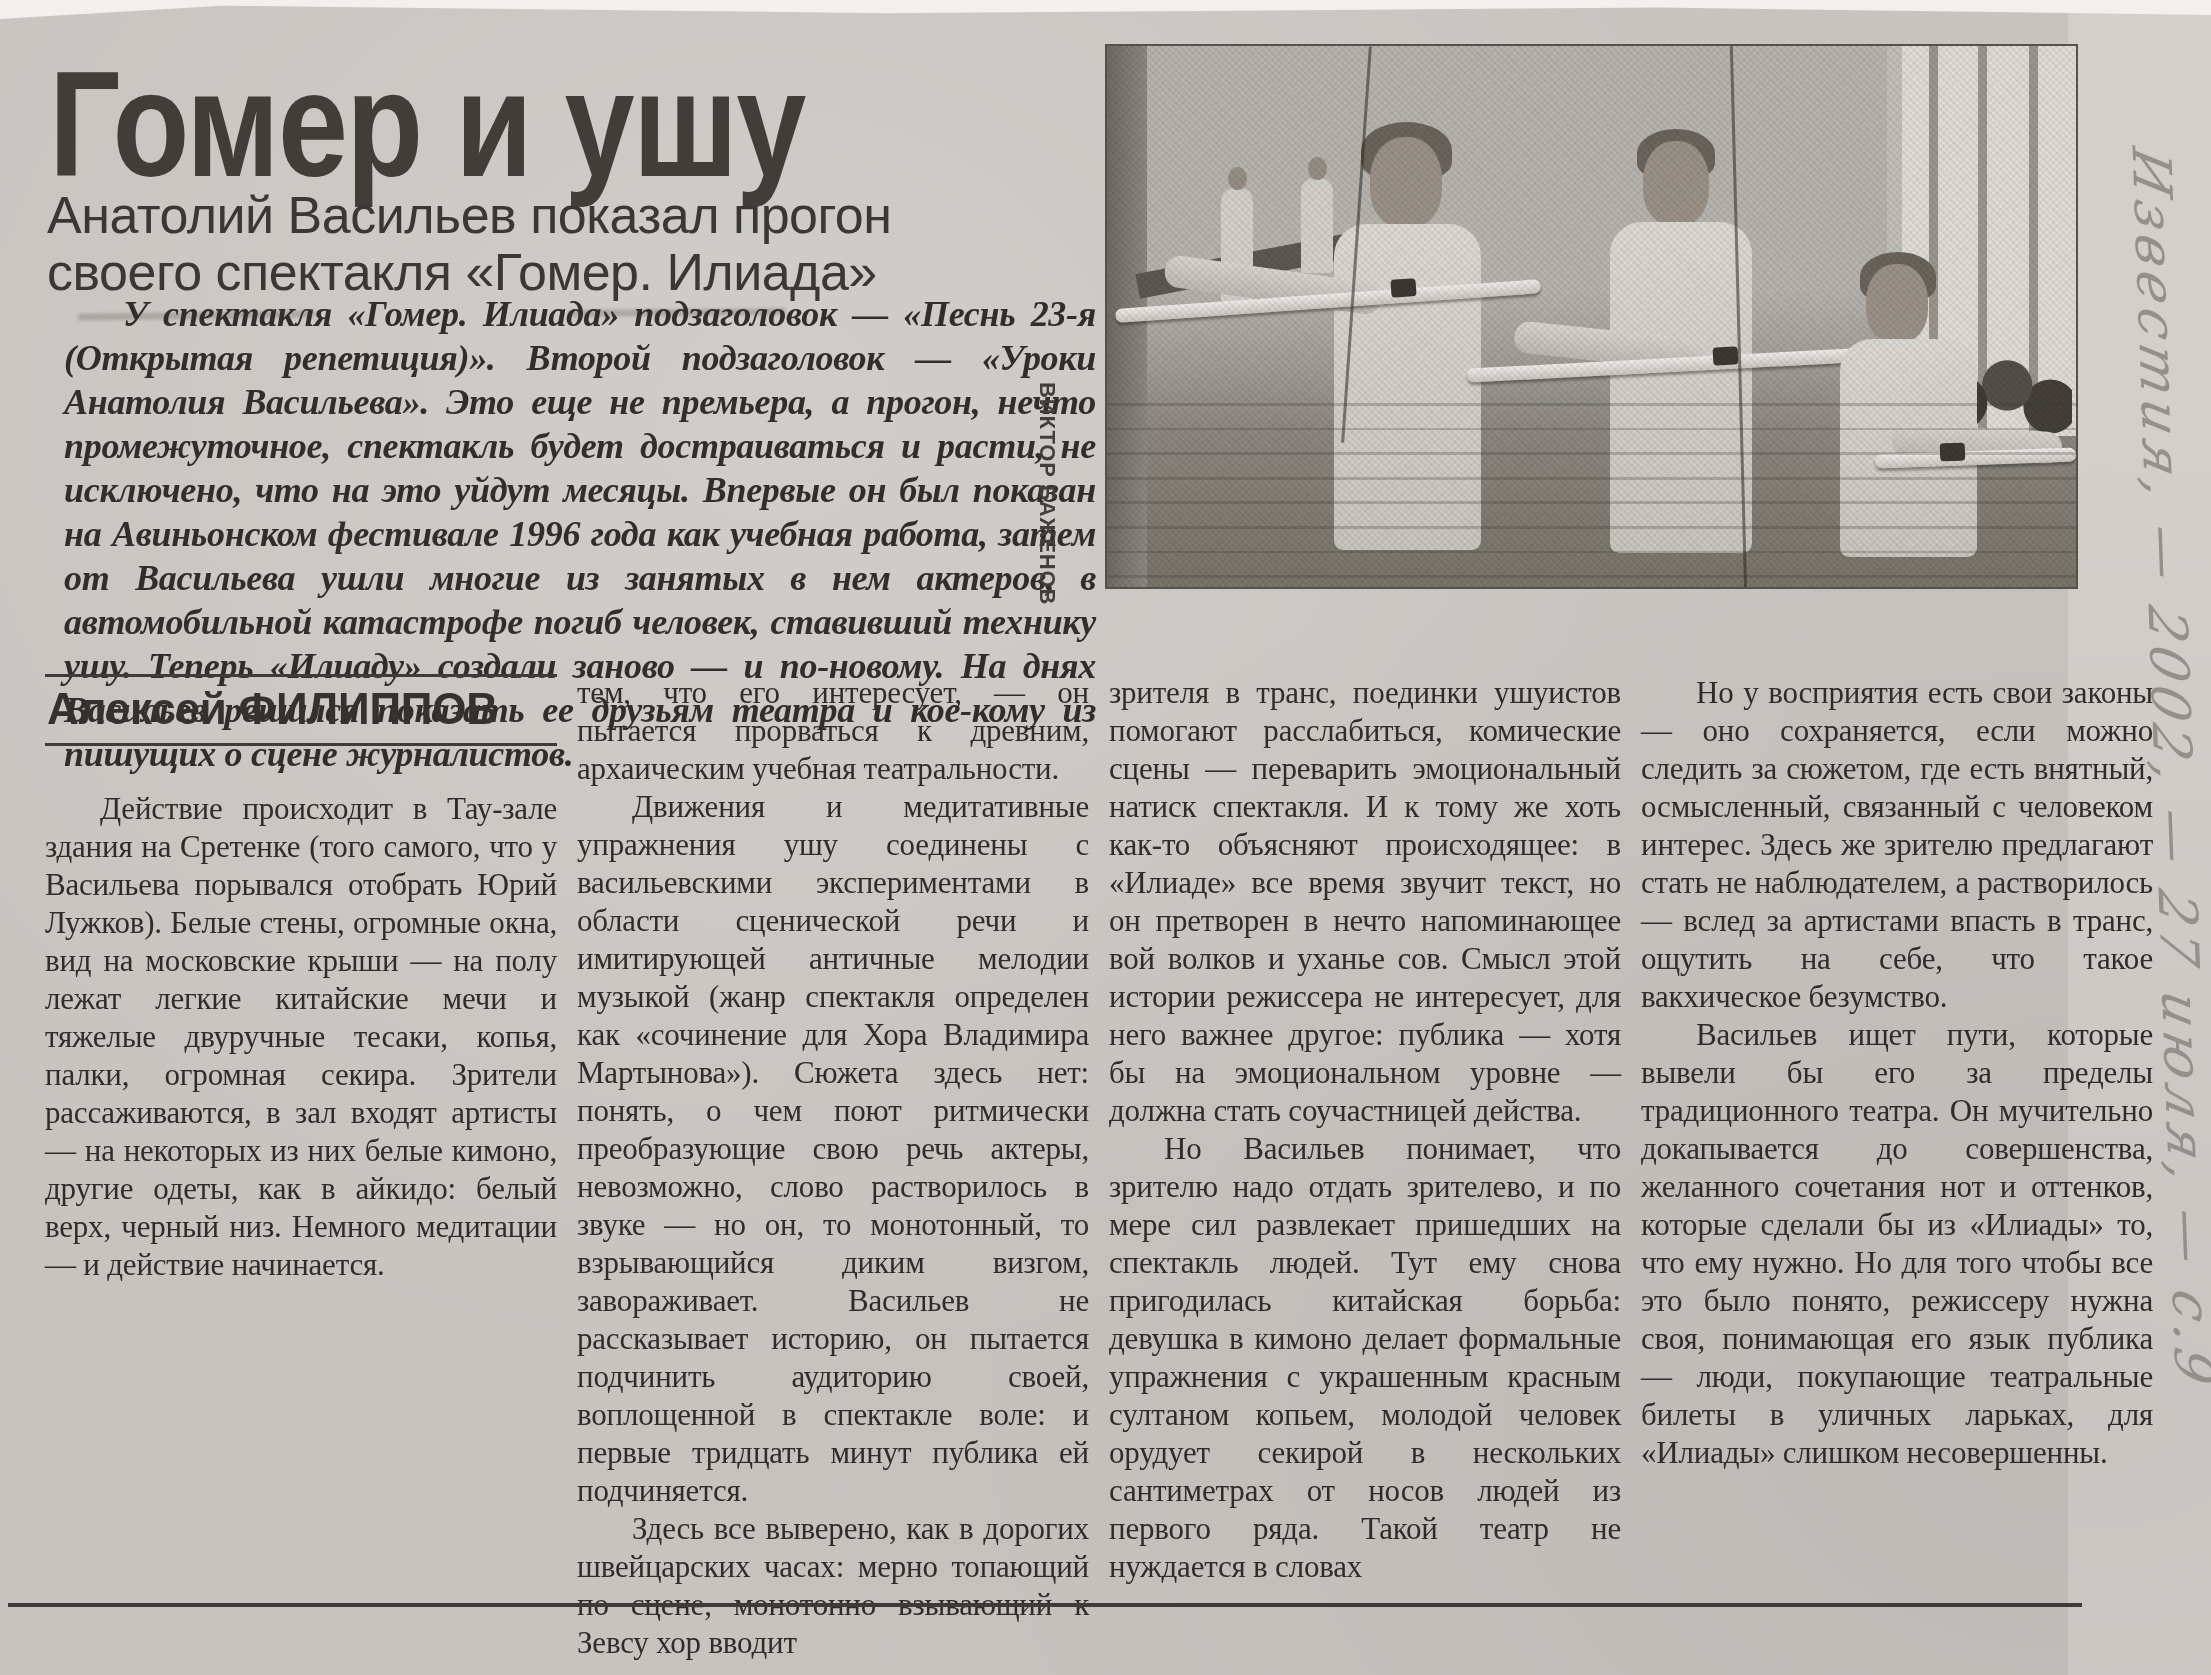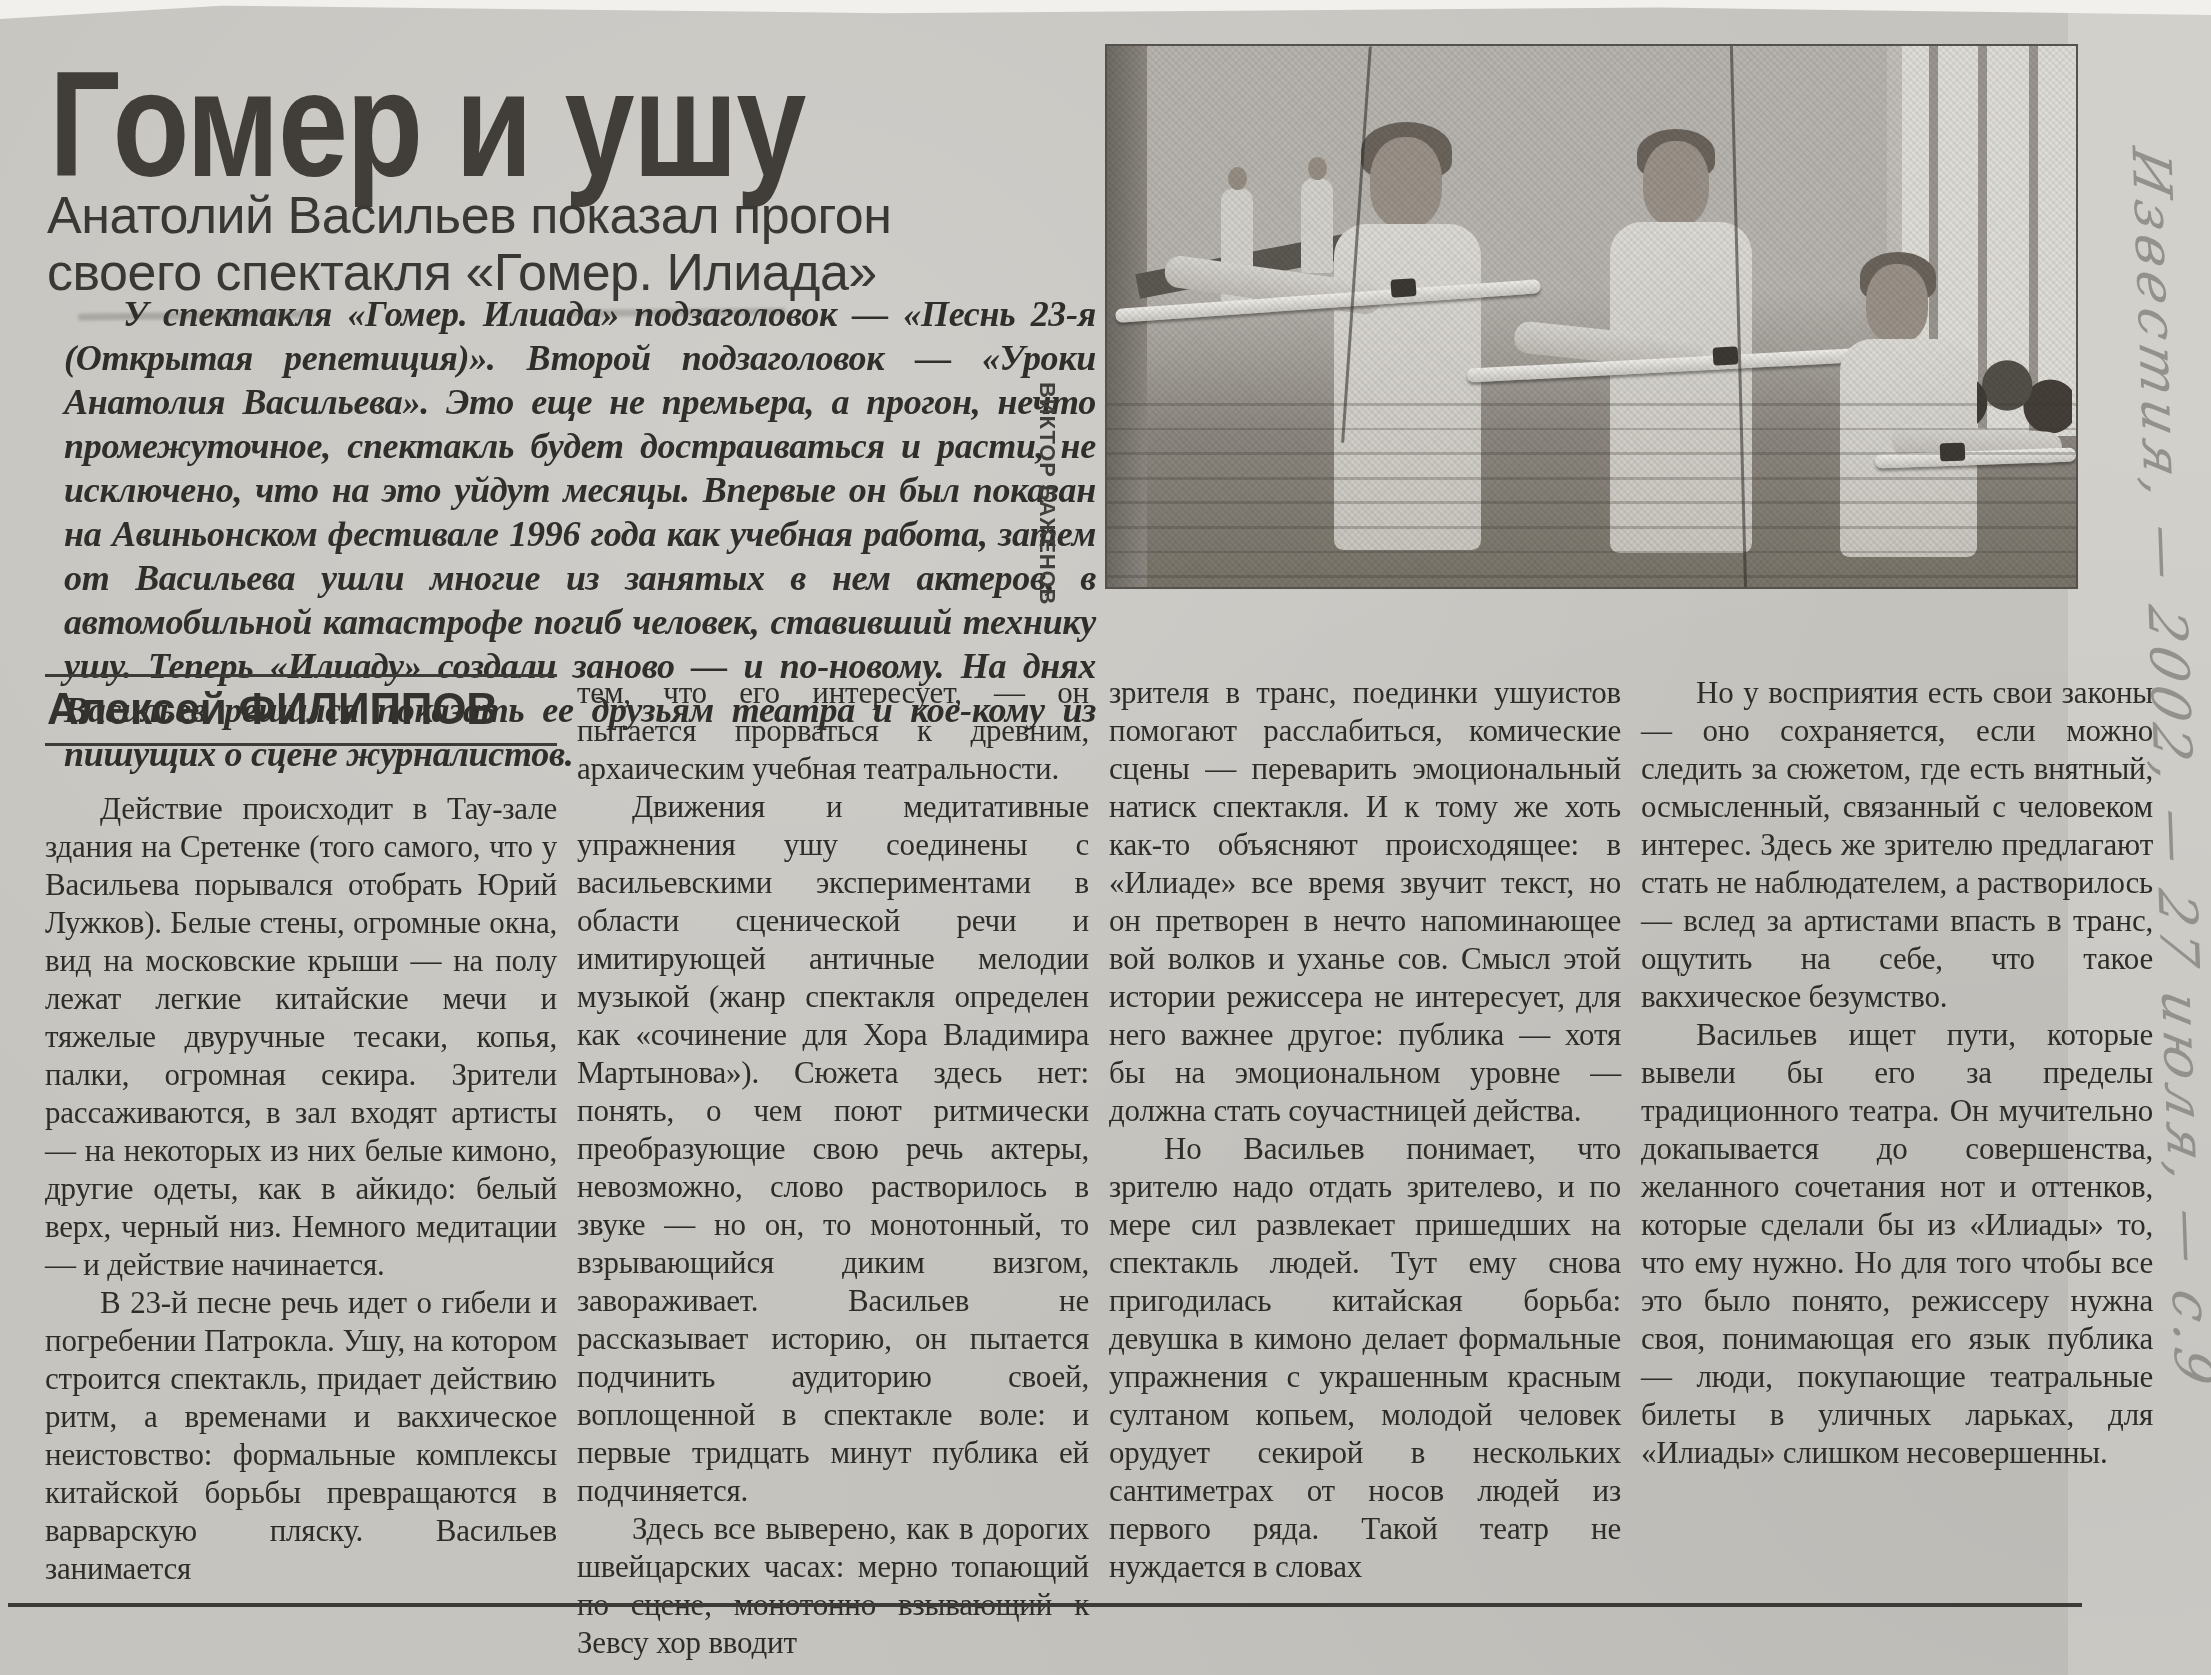--- a/index.html
+++ b/index.html
@@ -145,21 +145,20 @@
         <div class="floorboards"></div>
         <div class="halftone"></div>
       </div>
     </div>
     <div class="credit">ВИКТОР БАЖЕНОВ</div>
 
     <div class="col c0">
       <div class="byline-block">Алексей ФИЛИППОВ</div>
       <div class="paras">
           <p class="para indent">Действие происходит в Тау-зале здания на Сретенке (того самого, что у Васильева порывался отобрать Юрий Лужков). Белые стены, огромные окна, вид на московские крыши — на полу лежат легкие китайские мечи и тяжелые двуручные тесаки, копья, палки, огромная секира. Зрители рассаживаются, в зал входят артисты — на некоторых из них белые кимоно, другие одеты, как в айкидо: белый верх, черный низ. Немного медитации — и действие начинается.</p>
-          <p class="para indent">В 23-й песне речь идет о гибели и погребении Патрокла. Ушу, на котором строится спектакль, придает действию ритм, а временами и вакхическое неистовство: формальные комплексы китайской борьбы превращаются в варварскую пляску. Васильев занимается</p>
         </div>
     </div>
     <div class="col c1">
         <div class="paras">
           <p class="para">тем, что его интересует, — он пытается прорваться к древним, архаическим учебная театральности.</p>
           <p class="para indent">Движения и медитативные упражнения ушу соединены с васильевскими экспериментами в области сценической речи и имитирующей античные мелодии музыкой (жанр спектакля определен как «сочинение для Хора Владимира Мартынова»). Сюжета здесь нет: понять, о чем поют ритмически преобразующие свою речь актеры, невозможно, слово растворилось в звуке — но он, то монотонный, то взрывающийся диким визгом, завораживает. Васильев не рассказывает историю, он пытается подчинить аудиторию своей, воплощенной в спектакле воле: и первые тридцать минут публика ей подчиняется.</p>
           <p class="para indent">Здесь все выверено, как в дорогих швейцарских часах: мерно топающий по сцене, монотонно взывающий к Зевсу хор вводит</p>
         </div>
       </div>
     <div class="col c2">

